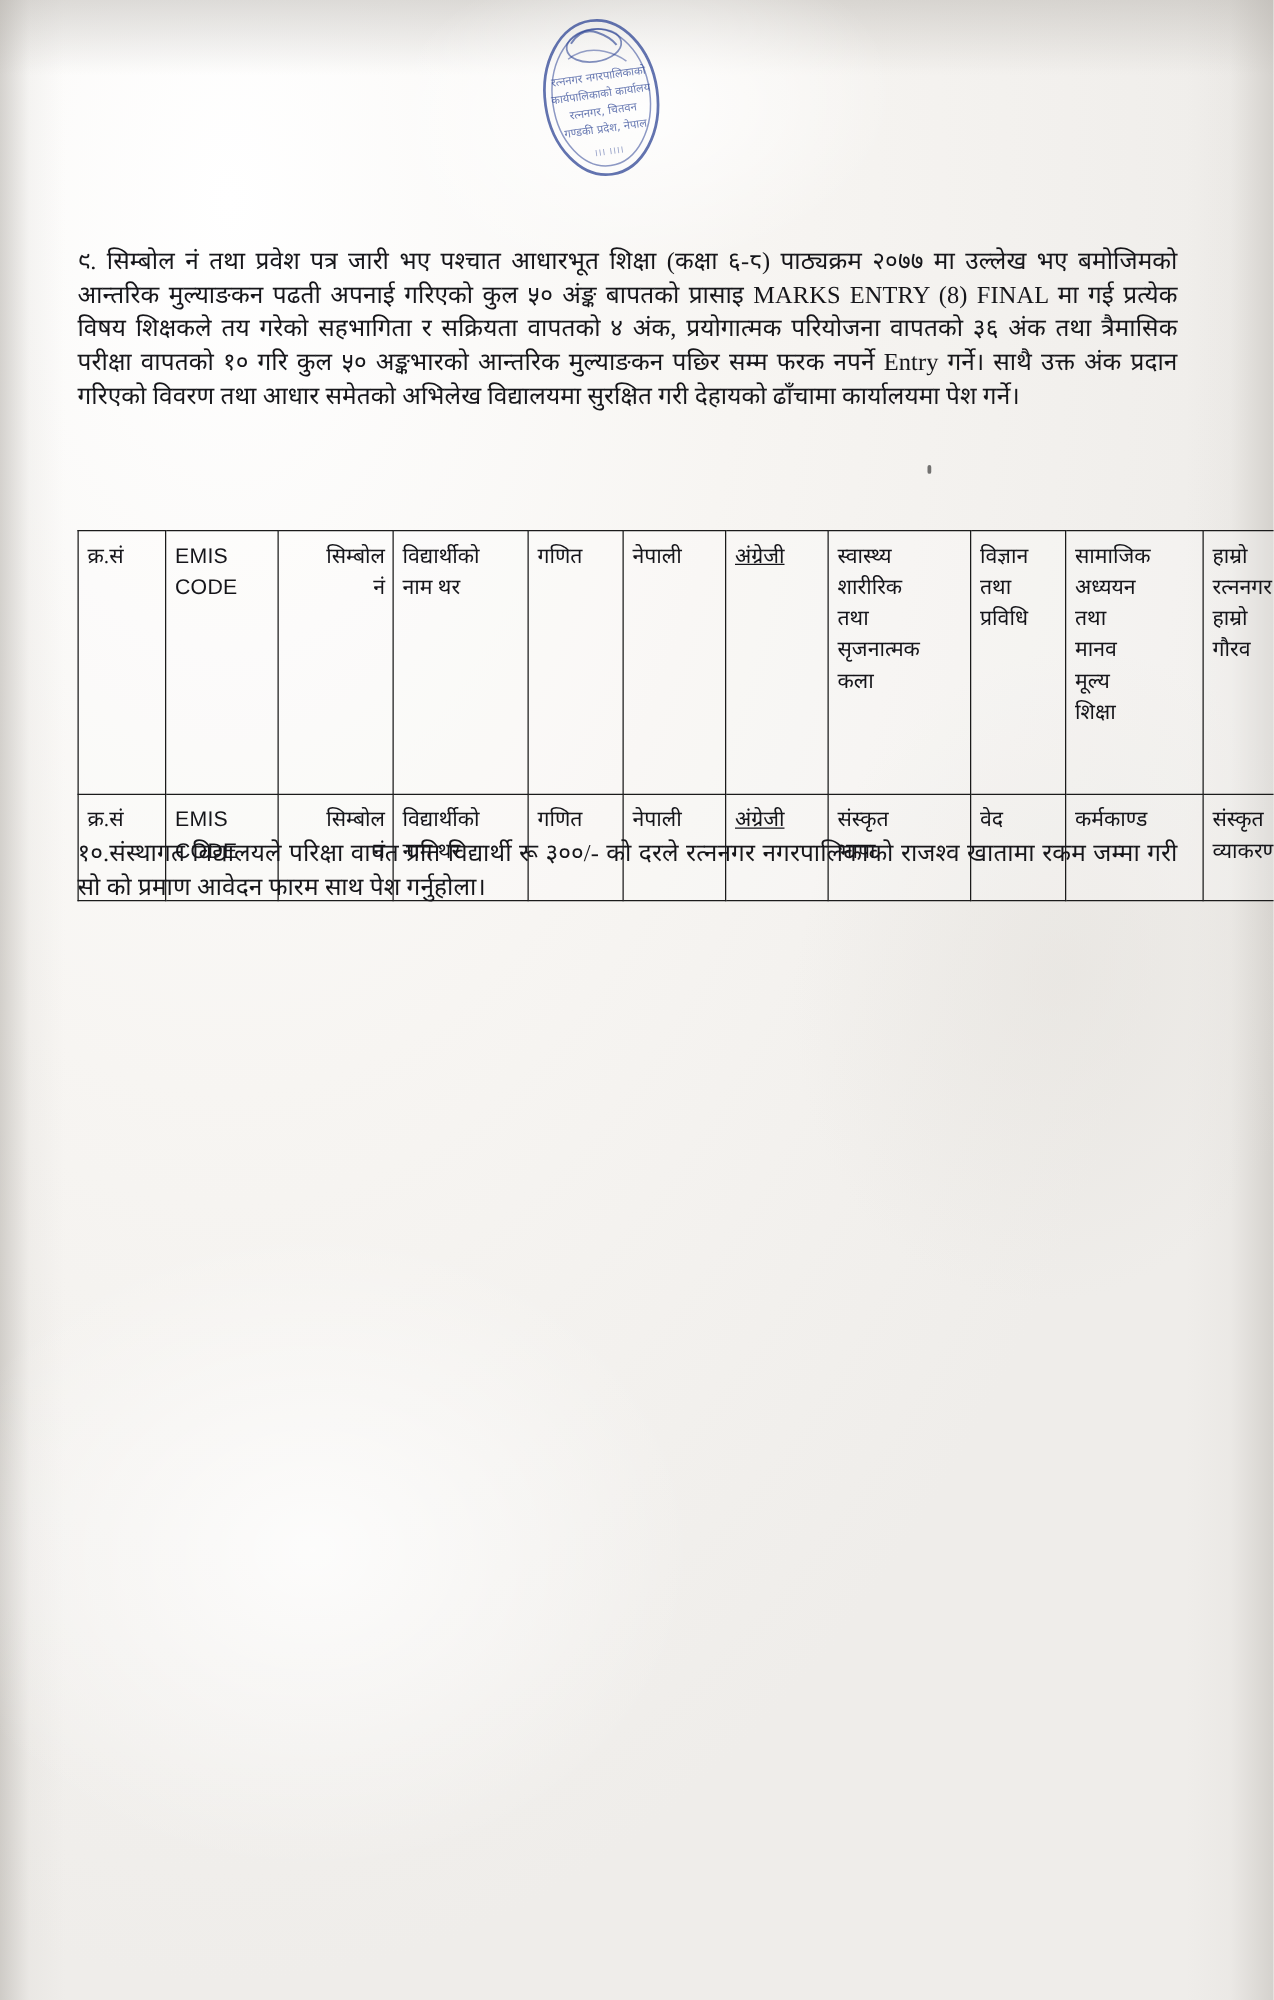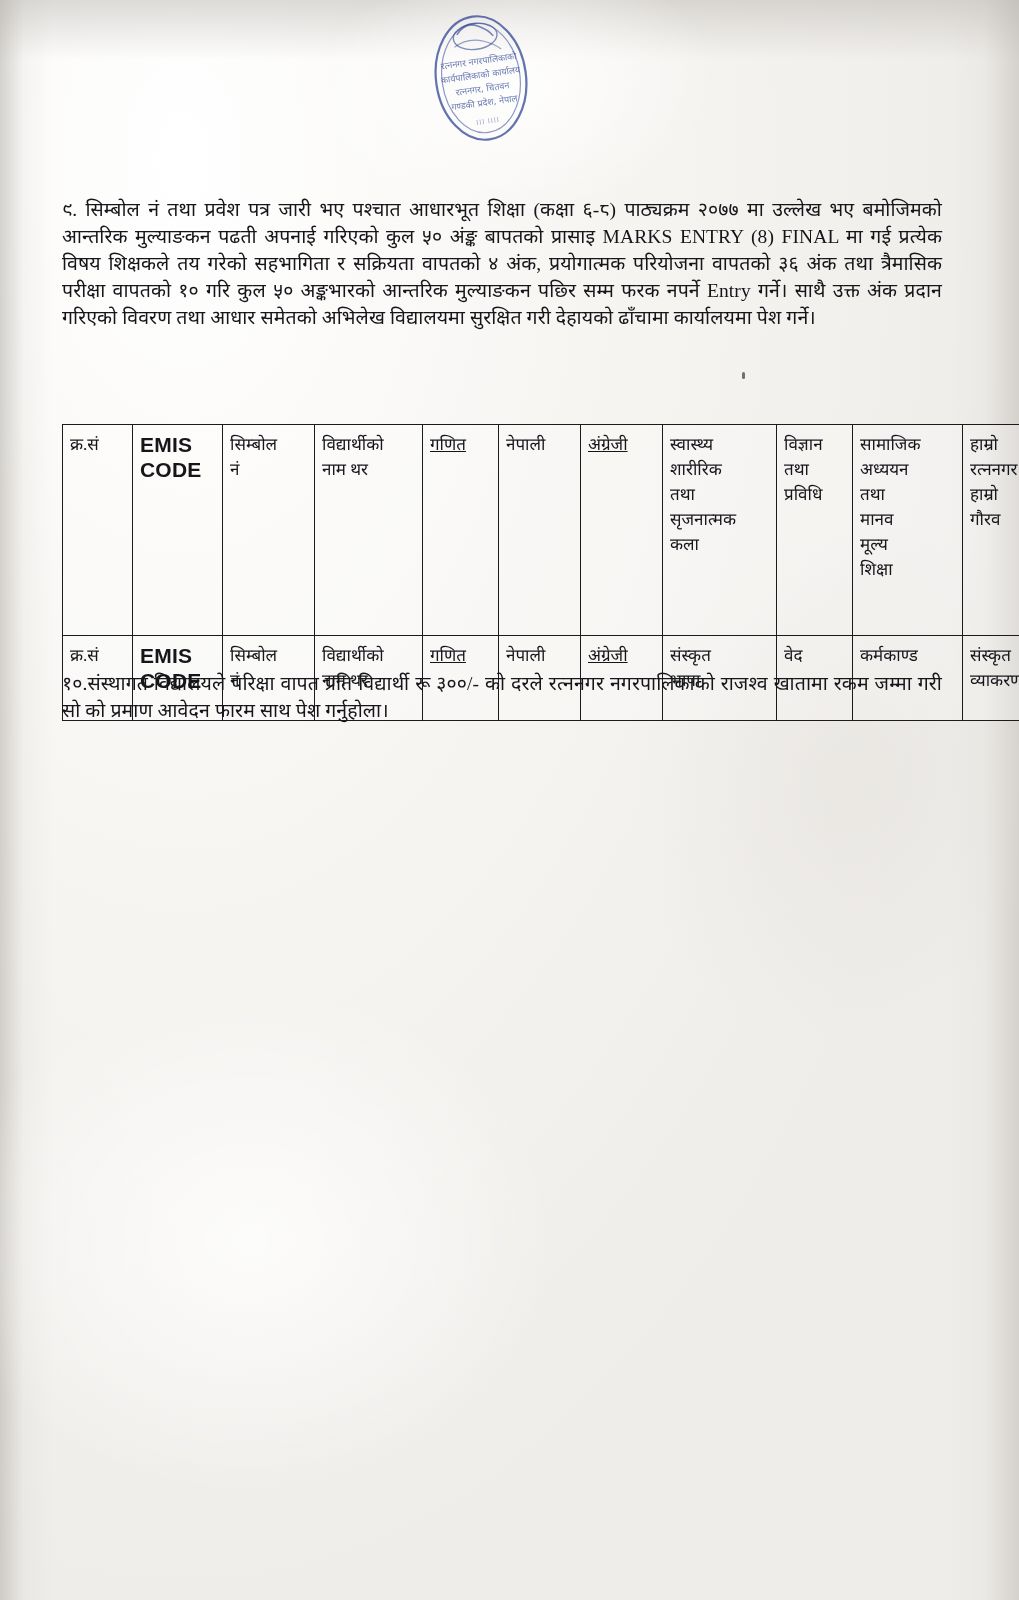--- a/index.html
+++ b/index.html
@@ -120,31 +120,30 @@
   }
   table.marks-table tr.header-row td {
     height: 196px;
   }
   table.marks-table tr.second-row td {
     height: 70px;
   }
   .cell-lines span { display: block; }
   .latin {
     font-family: "Liberation Sans", sans-serif;
-    font-size: 21px;
+    font-size: 17px;
     letter-spacing: 0.2px;
-    font-weight: bold;
   }
 
   
   .c0 { width: 56px; }
   .c1 { width: 76px; }
-  .c2 { width: 78px; }
+  .c2 { width: 78px; text-align: right; }
   .c3 { width: 94px; }
-  .c4 { width: 62px; text-decoration: underline; }
+  .c4 { width: 62px; }
   .c5 { width: 68px; }
   .c6 { width: 68px; text-decoration: underline; }
   .c7 { width: 100px; }
   .c8 { width: 62px; margin-left: 12px; }
   .c9 { width: 96px; }
   .c10 { width: 80px; }
 
   
   .closing {
     position: absolute;

